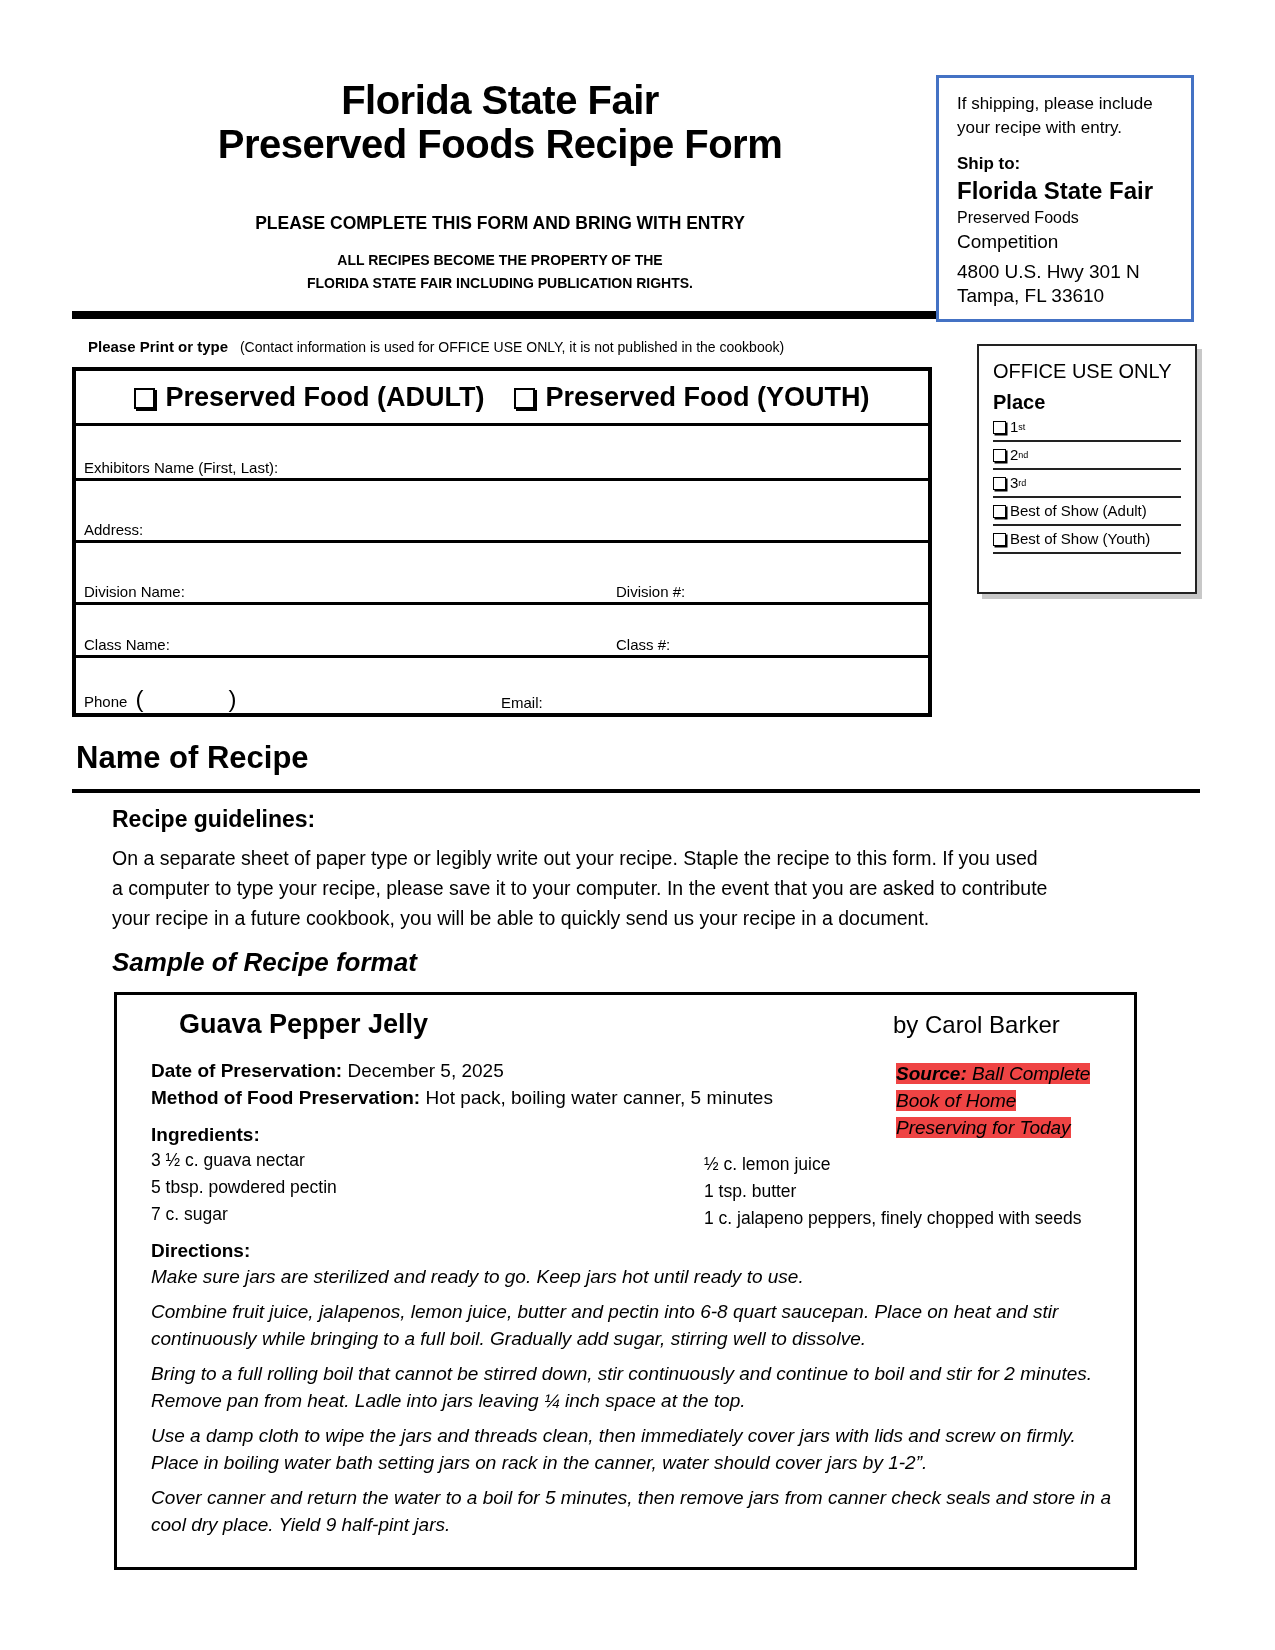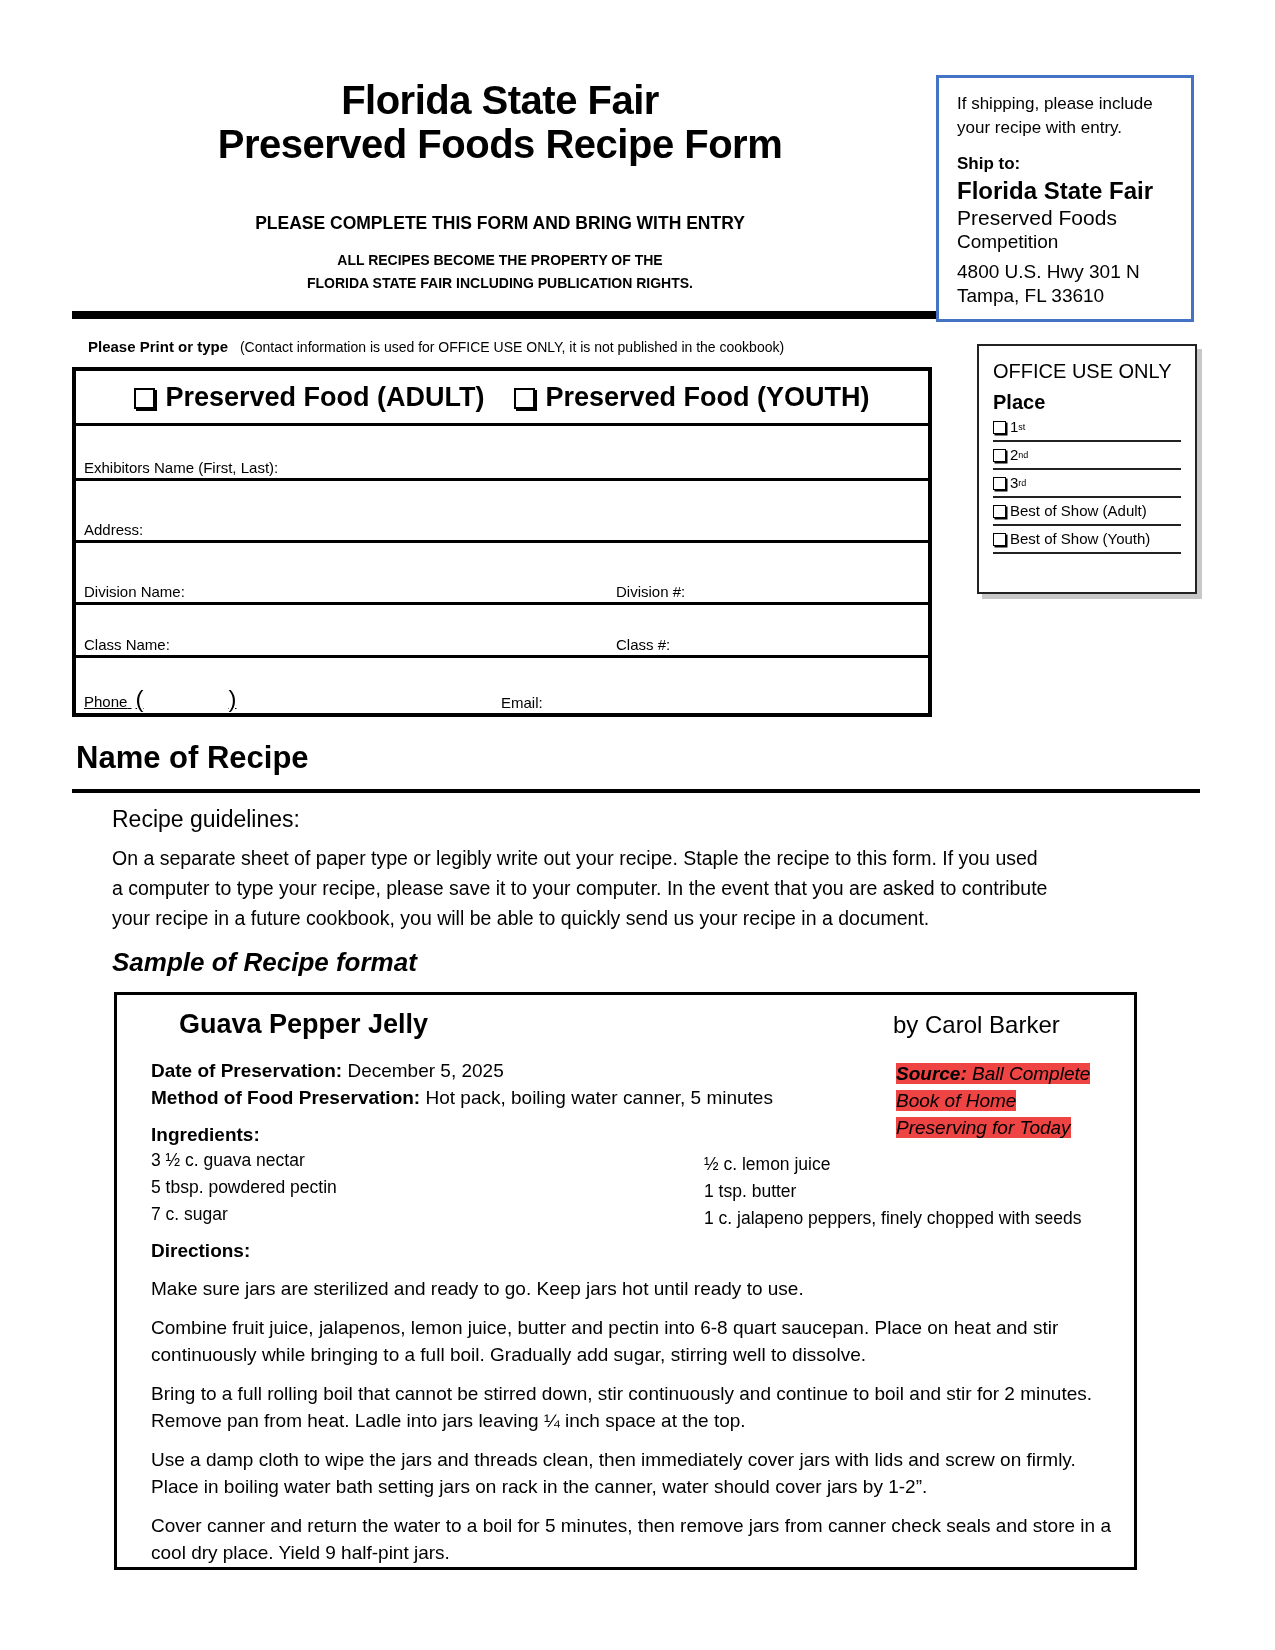--- a/index.html
+++ b/index.html
@@ -13,48 +13,48 @@
   .office-place { font-size:20px; font-weight:bold; margin-top:8px; }
   .office-row { font-size:15px; line-height:26px; border-bottom:2px solid #222; display:flex; align-items:center; }
   .cbox { display:inline-block; width:11px; height:11px; border:1.5px solid #000; box-shadow:1.5px 1.5px 0 #000; margin-right:4px; vertical-align:middle; }
   .cbox.big { width:17px; height:17px; border-width:2px; box-shadow:2px 2px 0 #000; margin-right:10px; }
   .rule { background:#000; }
   .form-box { left:72px; top:367px; width:860px; height:350px; border:4px solid #000; box-sizing:border-box; }
   .form-row { position:absolute; left:0; right:0; border-bottom:3px solid #000; box-sizing:border-box; }
   .form-label { position:absolute; font-size:15px; bottom:2px; }
   .check-row { display:flex; justify-content:center; align-items:center; gap:30px; font-size:27px; font-weight:bold; height:100%; }
   h2.recipe-name { margin:0; font-size:31px; font-weight:bold; }
-  .guide-title { font-size:23px; font-weight:normal; }
+  .guide-title { font-size:23px; font-weight:bold; }
   .guide-text { font-size:19.5px; line-height:30px; }
   .sample-title { font-size:26px; font-weight:bold; font-style:italic; }
   .sample-box { left:114px; top:992px; width:1023px; height:578px; border:3px solid #000; box-sizing:border-box; }
   .rec-title { font-size:27px; font-weight:bold;margin-left:28px; }
   .rec-by { font-size:24px;text-align:center; }
   .rec-line { font-size:19px; line-height:27px; }
   .rec-line b { font-weight:bold; }
   .source { background:#ef4444; font-style:italic; font-size:19px; line-height:27px; }
   .ing { font-size:17.5px; line-height:27px; }
-  .dir { font-size:19px; line-height:27px; margin:12px 0 8px 0; }
+  .dir { font-size:19px; line-height:27px; margin:0 0 8px 0;font-style:italic; }
 </style>
 </head>
 <body>
 
 <div class="abs title" style="top:78px;">Florida State Fair</div>
 <div class="abs title" style="top:122px;">Preserved Foods Recipe Form</div>
 <div class="abs subhead" style="top:213px; font-size:17.5px;">PLEASE COMPLETE THIS FORM AND BRING WITH ENTRY</div>
 <div class="abs subhead" style="top:252px; font-size:14px;">ALL RECIPES BECOME THE PROPERTY OF THE</div>
 <div class="abs subhead" style="top:275px; font-size:14px;">FLORIDA STATE FAIR INCLUDING PUBLICATION RIGHTS.</div>
 <div class="abs rule" style="left:72px; top:311px; width:866px; height:8px;"></div>
 
 <div class="abs ship-box">
   <div>If shipping, please include</div>
   <div>your recipe with entry.</div>
   <div style="font-weight:bold; margin-top:12px;">Ship to:</div>
   <div style="font-weight:bold; font-size:24px; line-height:30px;">Florida State Fair</div>
-  <div style="font-size:21px;">Preserved Foods</div>
+  <div style="font-size:16px;">Preserved Foods</div>
   <div style="font-size:19px;">Competition</div>
   <div style="font-size:19px; margin-top:6px;">4800 U.S. Hwy 301 N</div>
   <div style="font-size:19px;">Tampa, FL 33610</div>
 </div>
 
 <div class="abs office-box">
   <div class="office-title">OFFICE USE ONLY</div>
   <div class="office-place">Place</div>
   <div class="office-row">
       <span class="cbox"></span>
@@ -100,21 +100,21 @@
   </div>
   <div class="form-row" style="top:172px; height:62px;">
     <span class="form-label" style="left:8px;">Division Name:</span>
     <span class="form-label" style="left:540px;">Division #:</span>
   </div>
   <div class="form-row" style="top:234px; height:53px;">
     <span class="form-label" style="left:8px;">Class Name:</span>
     <span class="form-label" style="left:540px;">Class #:</span>
   </div>
   <div style="position:absolute; top:287px; left:0; right:0; height:55px;">
-    <span class="form-label" style="left:8px; bottom:0px;text-decoration:underline;">
+    <span class="form-label" style="left:8px; bottom:0px;">
       <span>Phone</span>
       <span style="font-size:24px; margin-left:4px;">(</span><span style="display:inline-block; width:85px;"></span><span style="font-size:24px;">)</span>
     </span>
     <span class="form-label" style="left:425px; bottom:2px;">Email:</span>
   </div>
 </div>
 
 <h2 class="abs recipe-name" style="left:76px; top:740px;">Name of Recipe</h2>
 <div class="abs rule" style="left:72px; top:789px; width:1128px; height:4px;"></div>
 

